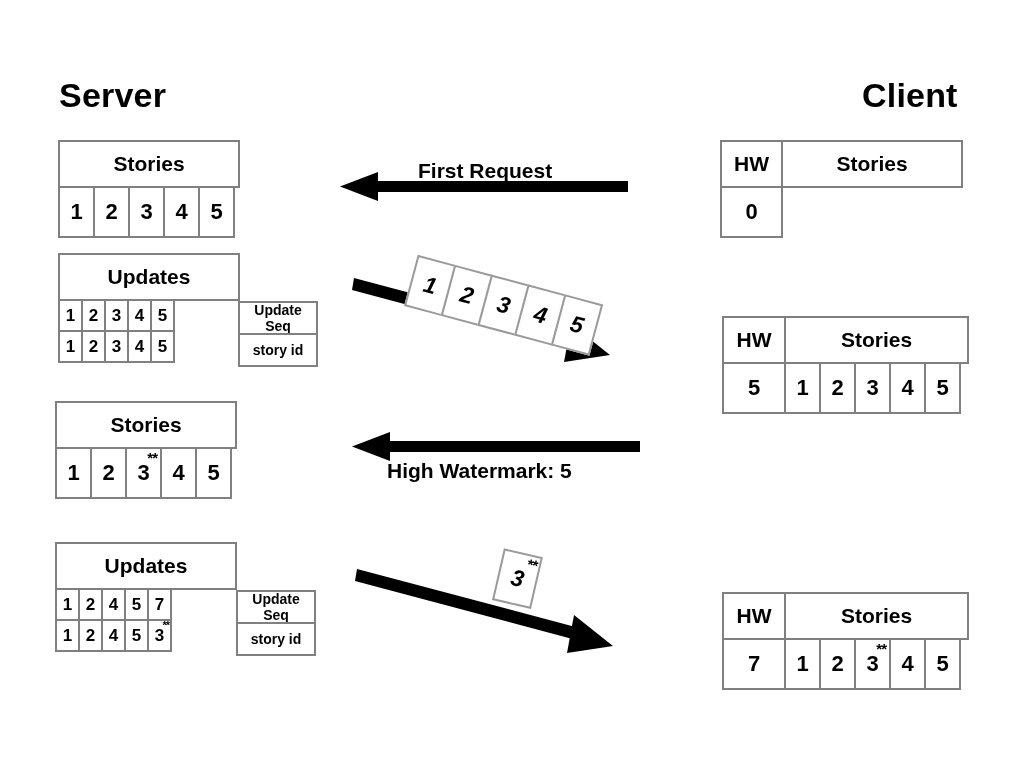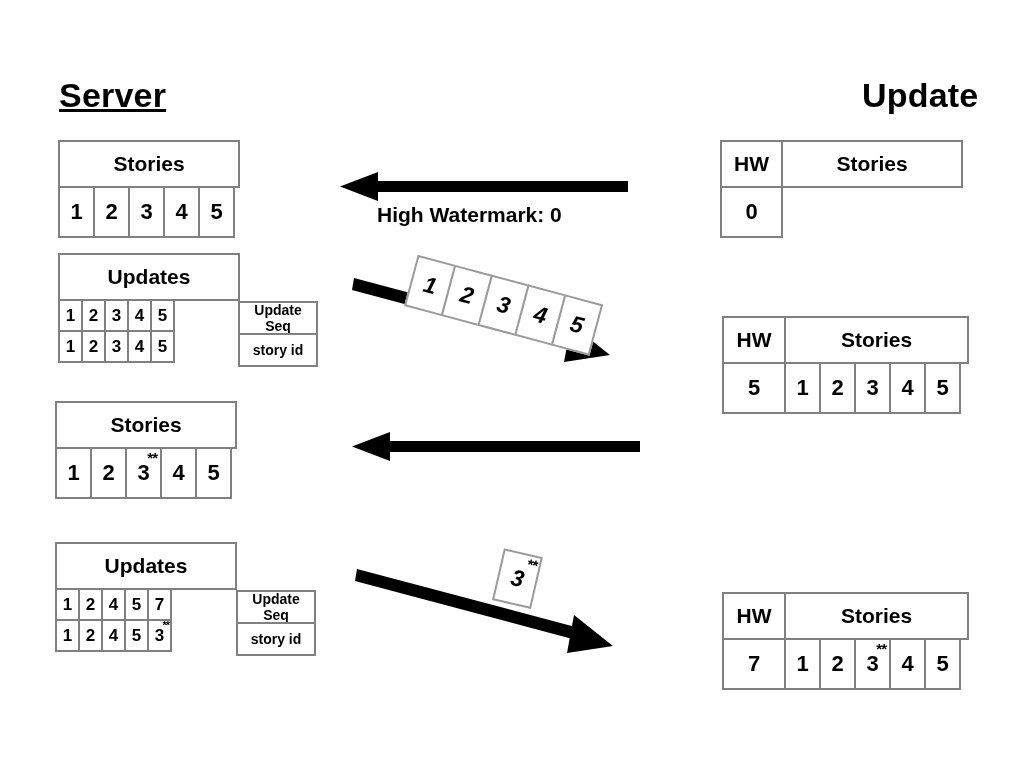--- a/index.html
+++ b/index.html
@@ -23,21 +23,21 @@
 
   
   .col-title {
     position: absolute;
     font-size: 34px;
     font-weight: bold;
     letter-spacing: 0.2px;
     white-space: nowrap;
     color: #000;
   }
-  #server-title { left: 59px; top: 76px; text-decoration: underline; }
+  #server-title { left: 59px; top: 76px; }
   #client-title { left: 862px; top: 76px; }
 
   
   .tbl {
     position: absolute;
     box-sizing: border-box;
   }
   .row {
     display: flex;
     align-items: stretch;
@@ -149,21 +149,21 @@
     top: 0px;
     right: 2px;
   }
 </style>
 </head>
 <body>
 
 <div class="canvas">
 
   <div class="col-title" id="server-title">Server</div>
-  <div class="col-title" id="client-title">Update</div>
+  <div class="col-title" id="client-title">Client</div>
 
   <div class="tbl" style="left:58px; top:140px;">
     <div class="row">
       <div class="cell hdr" style="width:182px;">Stories</div>
     </div>
     <div class="row">
       <div class="cell val">1</div>
       <div class="cell val">2</div>
       <div class="cell val">3</div>
       <div class="cell val">4</div>
@@ -284,27 +284,27 @@
       <div class="cell val">2</div>
       <div class="cell val">
           <span>3</span>
           <span class="star">**</span>
         </div>
       <div class="cell val">4</div>
       <div class="cell val">5</div>
     </div>
   </div>
 
+  <div class="arrow-label" style="left:418px; top:159px;">First Request</div>
   <div class="arrow-h" style="left:338px; top:172px; width:290px;">
     <svg width="290" height="30" viewBox="0 0 290 30">
       <path d="M 40 9 L 290 9 L 290 20 L 40 20 Z" fill="#000000"></path>
       <path d="M 40 0 L 40 29 L 2 14.5 Z" fill="#000000"></path>
     </svg>
   </div>
-  <div class="arrow-label" style="left:377px; top:203px;">High Watermark: 0</div>
 
   <div class="diag" style="left:352px; top:276px;">
     <svg width="265" height="90" viewBox="0 0 265 90">
       <path d="M 2 2 L 228 62 L 225 74 L 0 14 Z" fill="#000000"></path>
       <path d="M 219 48 L 258 79 L 212 86 Z" fill="#000000"></path>
     </svg>
   </div>
   <div class="card-train" style="left:404px; top:253px; transform: rotate(15deg); transform-origin: 0 100%;">
     <div class="card">1</div>
     <div class="card">2</div>
@@ -312,20 +312,21 @@
     <div class="card">4</div>
     <div class="card">5</div>
   </div>
 
   <div class="arrow-h" style="left:350px; top:432px; width:290px;">
     <svg width="290" height="30" viewBox="0 0 290 30">
       <path d="M 40 9 L 290 9 L 290 20 L 40 20 Z" fill="#000000"></path>
       <path d="M 40 0 L 40 29 L 2 14.5 Z" fill="#000000"></path>
     </svg>
   </div>
+  <div class="arrow-label" style="left:387px; top:459px;">High Watermark: 5</div>
 
   <div class="diag" style="left:355px; top:567px;">
     <svg width="265" height="90" viewBox="0 0 265 90">
       <path d="M 2 2 L 228 62 L 225 74 L 0 14 Z" fill="#000000"></path>
       <path d="M 219 48 L 258 79 L 212 86 Z" fill="#000000"></path>
     </svg>
   </div>
   <div class="card-train" style="left:492px; top:547px; transform: rotate(13deg); transform-origin: 0 100%;">
     <div class="card">
         <span>3</span>

